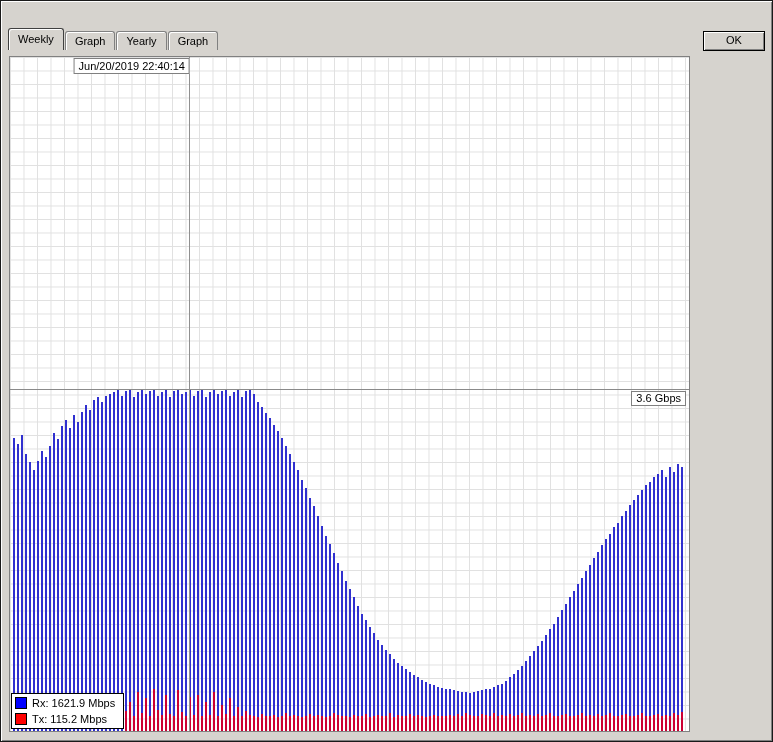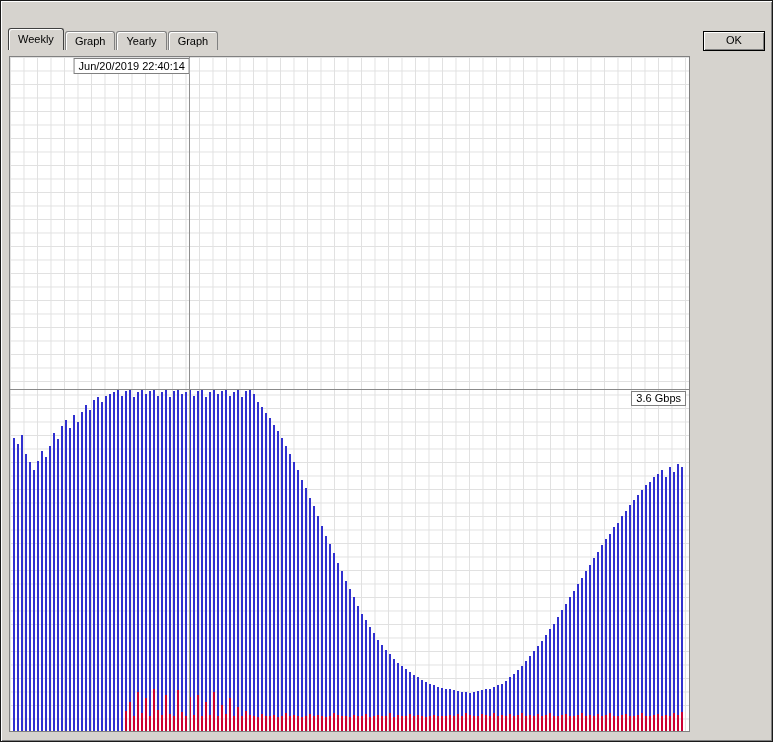--- a/index.html
+++ b/index.html
@@ -395,15 +395,25 @@
         <div class="bar" style="left: 667px; width: 2px; height: 16px; background: rgb(204, 0, 51); z-index: 2;"></div>
         <div class="bar" style="left: 671px; width: 2px; height: 19px; background: rgb(204, 0, 51); z-index: 2;"></div>
       </div>
 
     <div class="refline"></div>
     <div class="crosshair"></div>
 
     <div class="tooltip">Jun/20/2019 22:40:14</div>
     <div class="scalelabel">3.6 Gbps</div>
 
+    <div class="legend">
+      <div class="legend-row">
+        <span class="swatch" style="background: rgb(0, 0, 255);"></span>
+        <span>Rx:  1621.9 Mbps</span>
+      </div>
+      <div class="legend-row">
+        <span class="swatch" style="background: rgb(255, 0, 0);"></span>
+        <span>Tx:  115.2 Mbps</span>
+      </div>
+    </div>
   </div>
 
 </div>
 
 </body></html>

